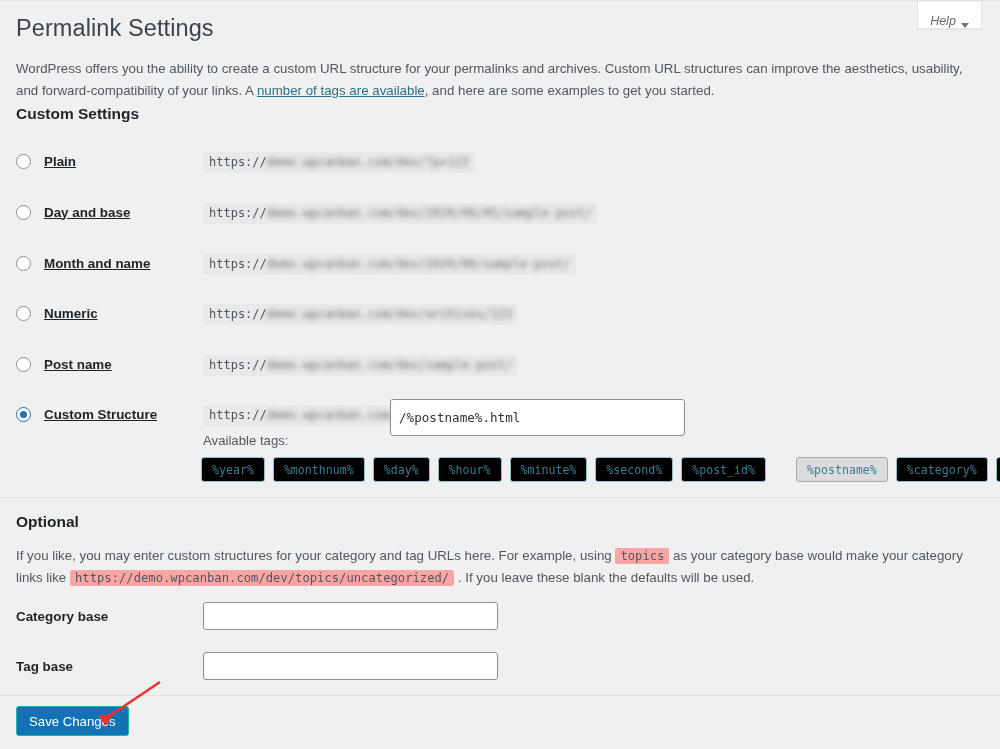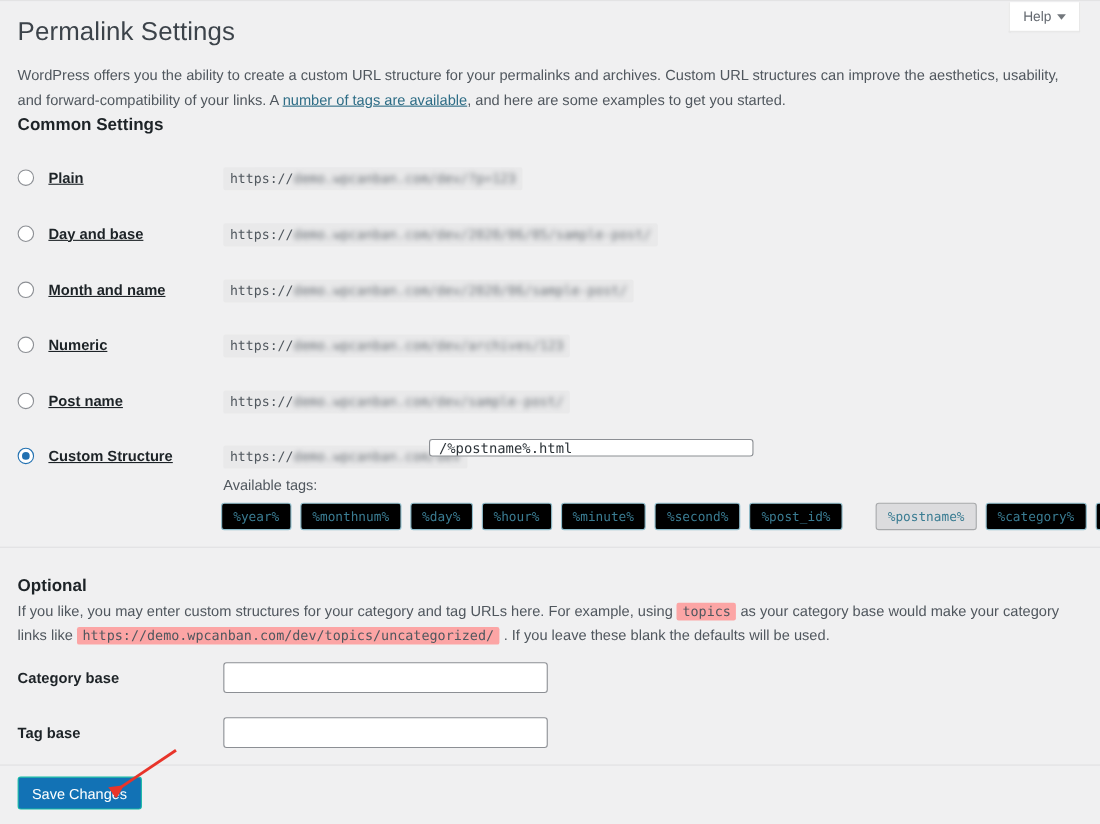--- a/index.html
+++ b/index.html
@@ -28,27 +28,28 @@
     position: absolute;
     top: 1px;
     right: 18px;
     width: 65px;
     height: 27px;
     background: #fff;
     border: 1px solid #e6e6e6;
     border-top: none;
     box-sizing: border-box;
     display: flex;
-    align-items: center;
+    align-items: flex-end;
     justify-content: center;
     gap: 5px;
     font-size: 12.5px;
     color: #646970;
     cursor: pointer;
     box-shadow: 0 1px 1px rgba(0,0,0,.04);
+    font-style: italic;
   }
   .help-tab .caret {
     width: 0; height: 0;
     border-left: 4.5px solid transparent;
     border-right: 4.5px solid transparent;
     border-top: 5px solid #72777c;
     display: inline-block;
   }
 
   
@@ -75,21 +76,21 @@
     text-decoration: underline;
   }
   .section-title {
     position: absolute;
     left: 16px;
     font-size: 15.5px;
     font-weight: bold;
     color: #1d2327;
   }
   #common-settings-title { top: 104px; }
-  #optional-title { top: 512px; margin-top: 11px; }
+  #optional-title { top: 512px; }
 
   .optional-desc {
     position: absolute;
     left: 16px;
     top: 544px;
     width: 960px;
     font-size: 13.3px;
     line-height: 1.62;
     color: #50575e;
   }
@@ -162,21 +163,21 @@
     filter: blur(2.6px);
     color: #6b7177;
   }
 
   
   .struct-input {
     position: absolute;
     left: 390px;
     top: 398px;
     width: 295px;
-    height: 16px;
+    height: 37px;
     box-sizing: border-box;
     background: #fff;
     border: 1px solid #8c8f94;
     border-radius: 3px;
     font-family: "DejaVu Sans Mono", monospace;
     font-size: 12.6px;
     color: #2c3338;
     padding: 0 8px;
     outline: none;
     box-shadow: 0 0 0 transparent;
@@ -295,21 +296,21 @@
     <span>Help</span>
     <span class="caret"></span>
   </div>
 
   <div class="page-title">Permalink Settings</div>
 
   <div class="intro">
     <span>WordPress offers you the ability to create a custom URL structure for your permalinks and archives. Custom URL structures can improve the aesthetics, usability, and forward-compatibility of your links. A </span><a href="#">number of tags are available</a><span>, and here are some examples to get you started.</span>
   </div>
 
-  <div class="section-title" id="common-settings-title">Common Settings</div>
+  <div class="section-title" id="common-settings-title">Custom Settings</div>
 
   <div class="opt-row" style="top:148px">
     <span class="radio"></span>
     <span class="opt-label">Plain</span>
   </div>
   <div class="example-url" style="top:151px">
     <span>https://</span><span class="blurred">demo.wpcanban.com/dev/?p=123</span>
   </div>
 
   <div class="opt-row" style="top:199px">

